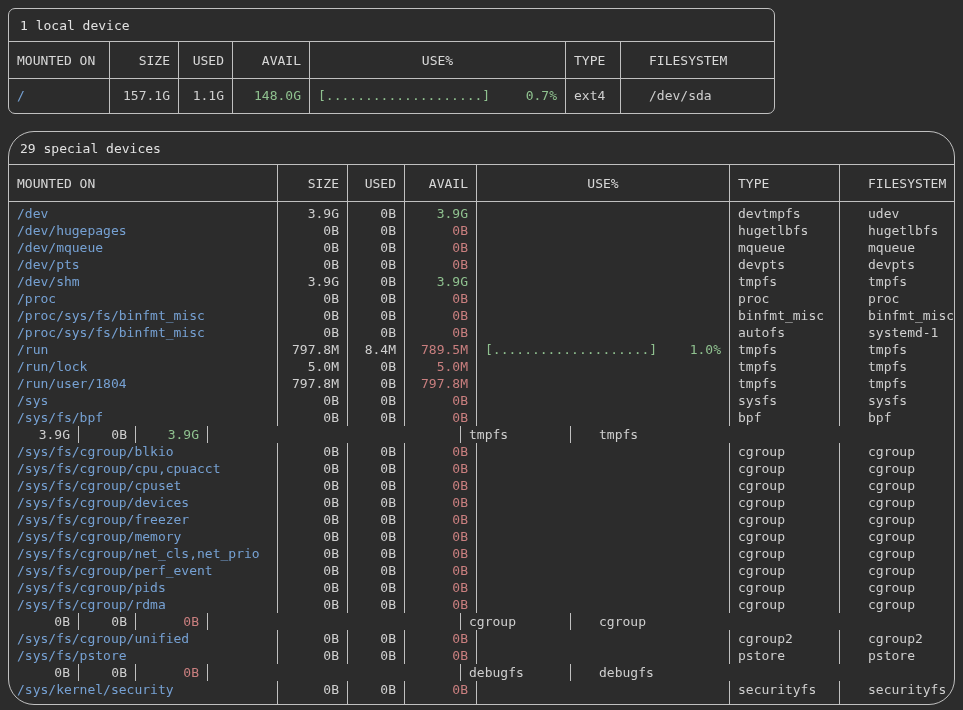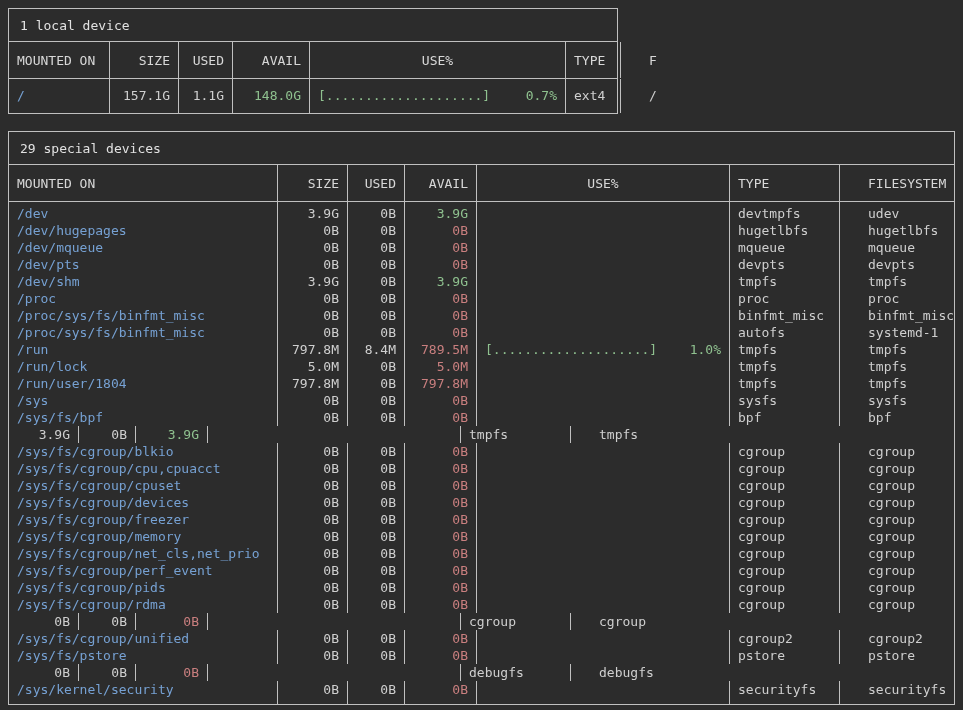--- a/index.html
+++ b/index.html
@@ -10,22 +10,22 @@
     background: var(--background, #2c2c2c);
     font-family: "DejaVu Sans Mono", "Liberation Mono", monospace;
     font-size: 13px;
     color: var(--text, #cfcfcf);
     padding: 8px;
     overflow: hidden;
   }
   .duf-table {
     border: 1px solid var(--border, #c0c0c0);
   }
-  .t-local { width: 610px; }
-  .t-special { width: 947px; margin-top: 17px; }
+  .t-local { width: 767px; border-radius: 7px; }
+  .t-special { width: 947px; margin-top: 17px; border-radius: 26px; }
   .t-title {
     padding: 9px 11px 8px 11px;
     border-bottom: 1px solid var(--border, #c0c0c0);
     color: var(--title, #e2e2e2);
     white-space: pre;
   }
   .t-head {
     display: flex;
     border-bottom: 1px solid var(--border, #c0c0c0);
     justify-content: space-between;

